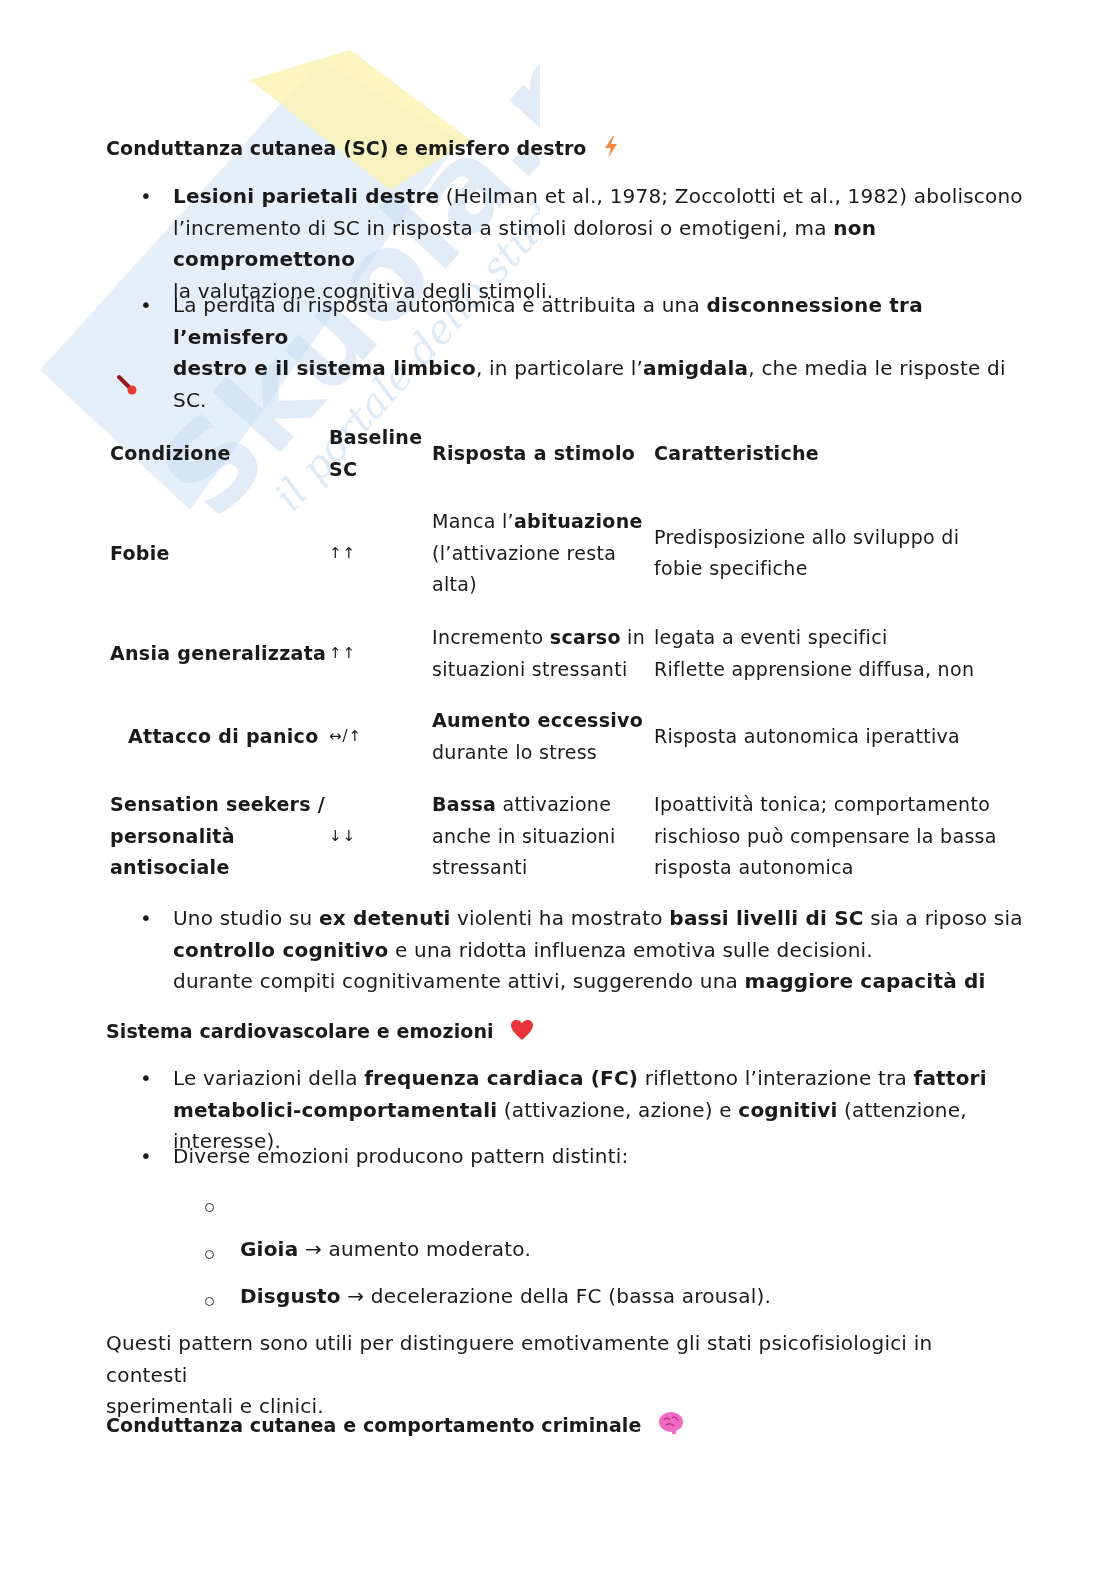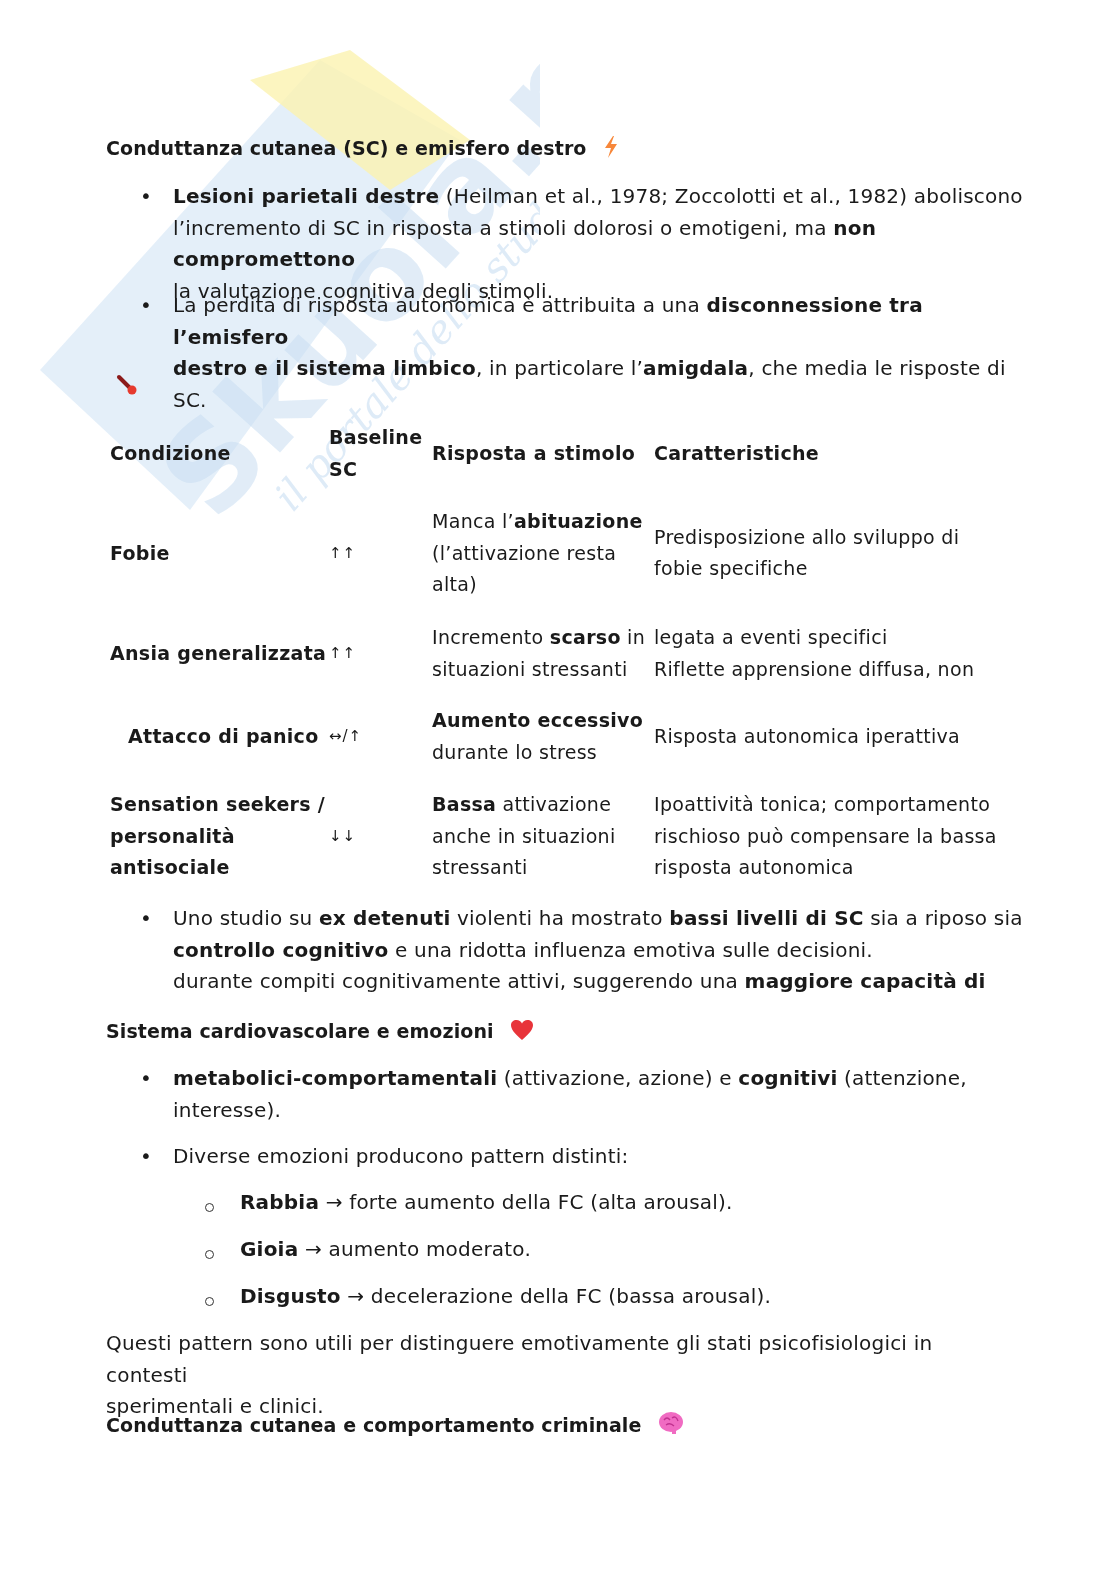--- a/index.html
+++ b/index.html
@@ -135,31 +135,29 @@
   <div class="heading" style="top:1019px;">
     <span>Sistema cardiovascolare e emozioni</span>
     <span class="emoji">
       <svg width="24" height="22" viewBox="0 0 24 22">
           <path d="M12 21 C4 14 1 10 1 6 C1 3 3.5 1 6.5 1 C9 1 11 2.5 12 4.5 C13 2.5 15 1 17.5 1 C20.5 1 23 3 23 6 C23 10 20 14 12 21 Z" fill="#e8343a"></path>
         </svg>
     </span>
   </div>
   <div class="bullet" style="top:1066px;">•</div>
   <div class="para" id="s3b0" style="left:173px; top:1063px; width:860px;">
+      <div><span>Le variazioni della </span><b>frequenza cardiaca (FC)</b><span> riflettono l’interazione tra </span><b>fattori</b></div>
       <div><b>metabolici-comportamentali</b><span> (attivazione, azione) e </span><b>cognitivi</b><span> (attenzione, interesse).</span></div>
     </div>
   <div class="bullet" style="top:1144px;">•</div>
   <div class="para" id="s3b1" style="left:173px; top:1141px; width:850px;">
       <div><span>Diverse emozioni producono pattern distinti:</span></div>
     </div>
 
   <div class="circle" style="top:1203px;"></div>
-  <div class="para" id="sub0" style="left:240px; top:1187px;">
-      <div><b>Rabbia</b><span> → forte aumento della FC (alta arousal).</span></div>
-    </div>
   <div class="circle" style="top:1250px;"></div>
   <div class="para" id="sub1" style="left:240px; top:1234px;">
       <div><b>Gioia</b><span> → aumento moderato.</span></div>
     </div>
   <div class="circle" style="top:1297px;"></div>
   <div class="para" id="sub2" style="left:240px; top:1281px;">
       <div><b>Disgusto</b><span> → decelerazione della FC (bassa arousal).</span></div>
     </div>
 
   <div class="para" style="left:106px; top:1328px; width:900px;">

